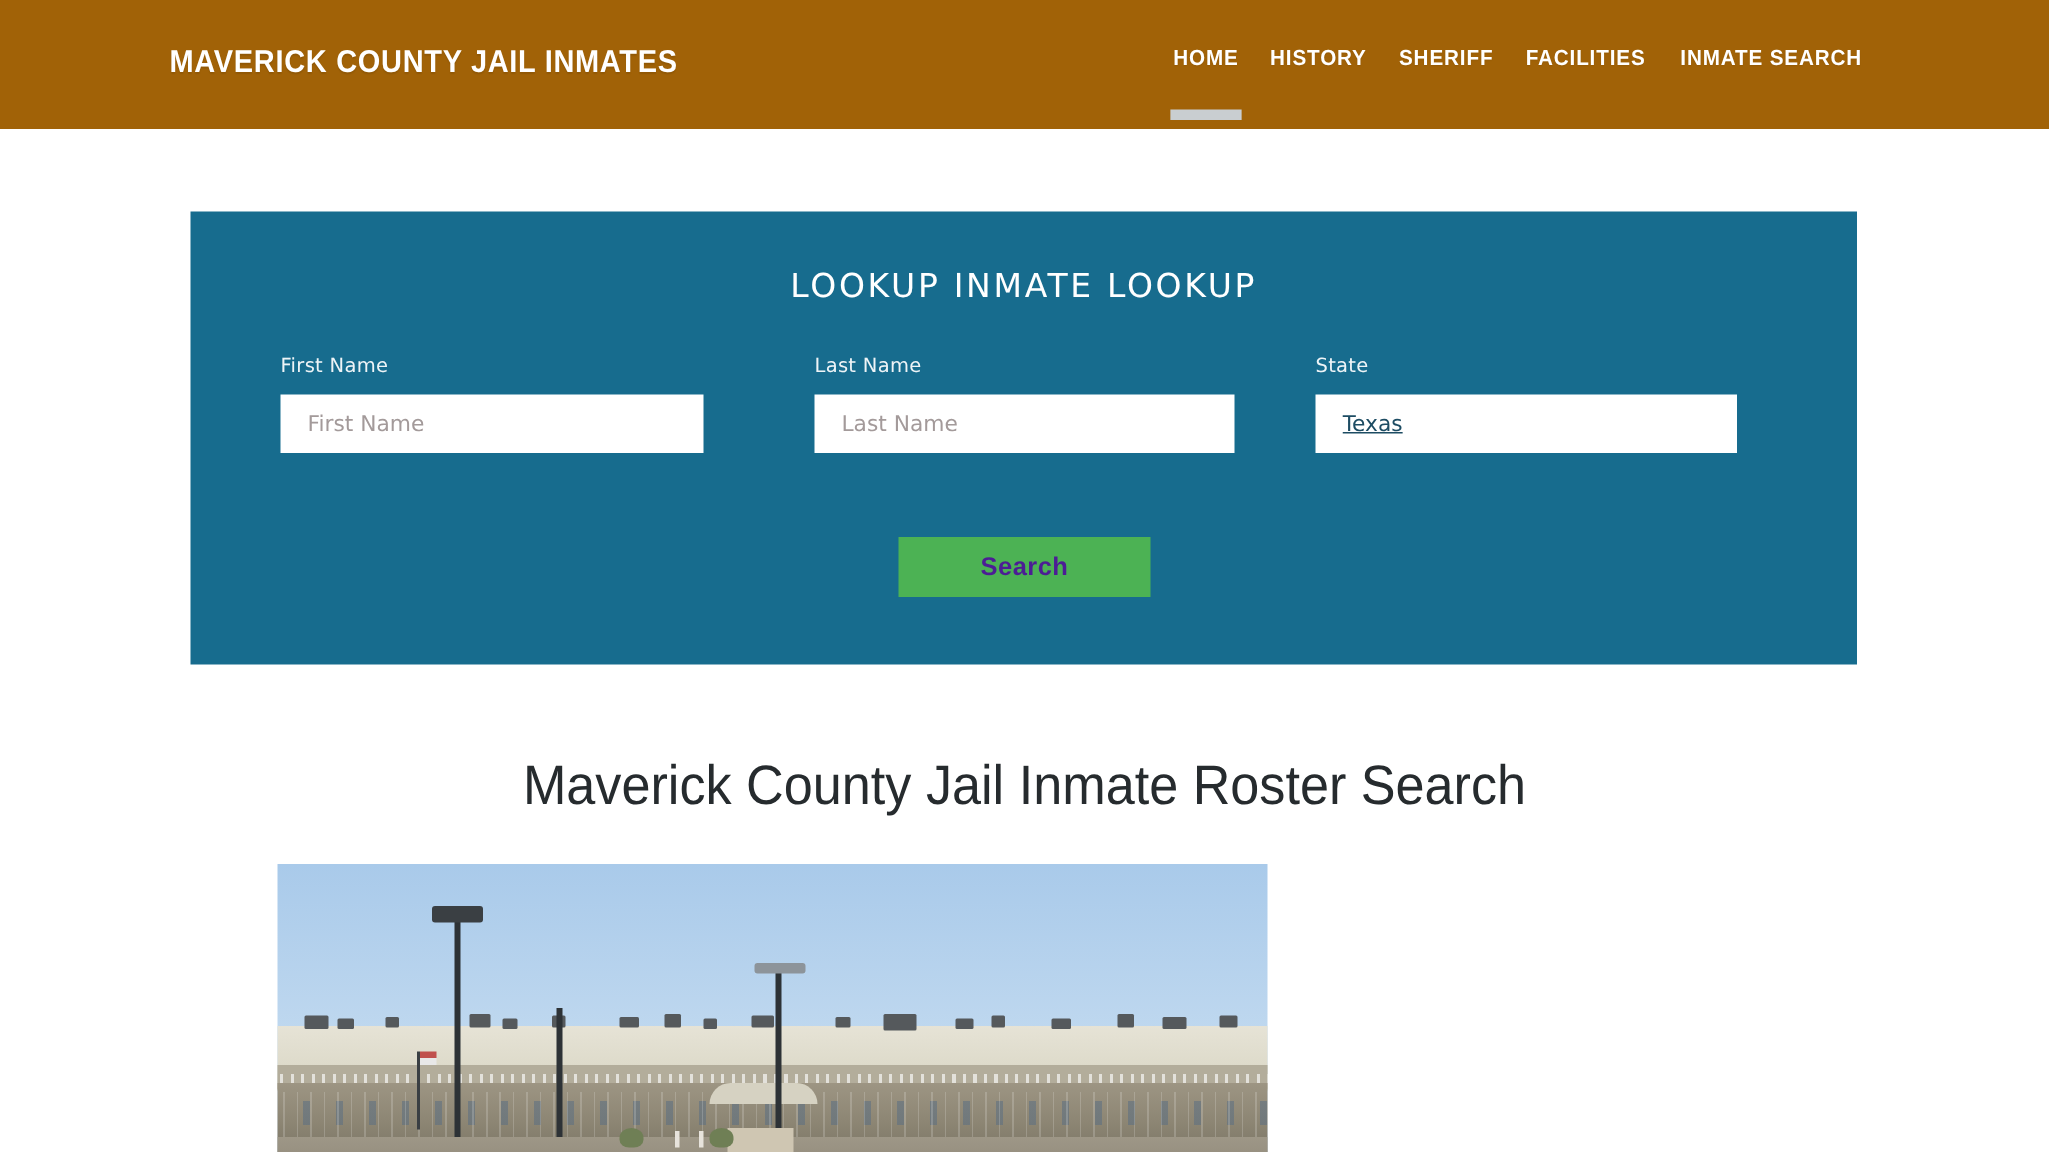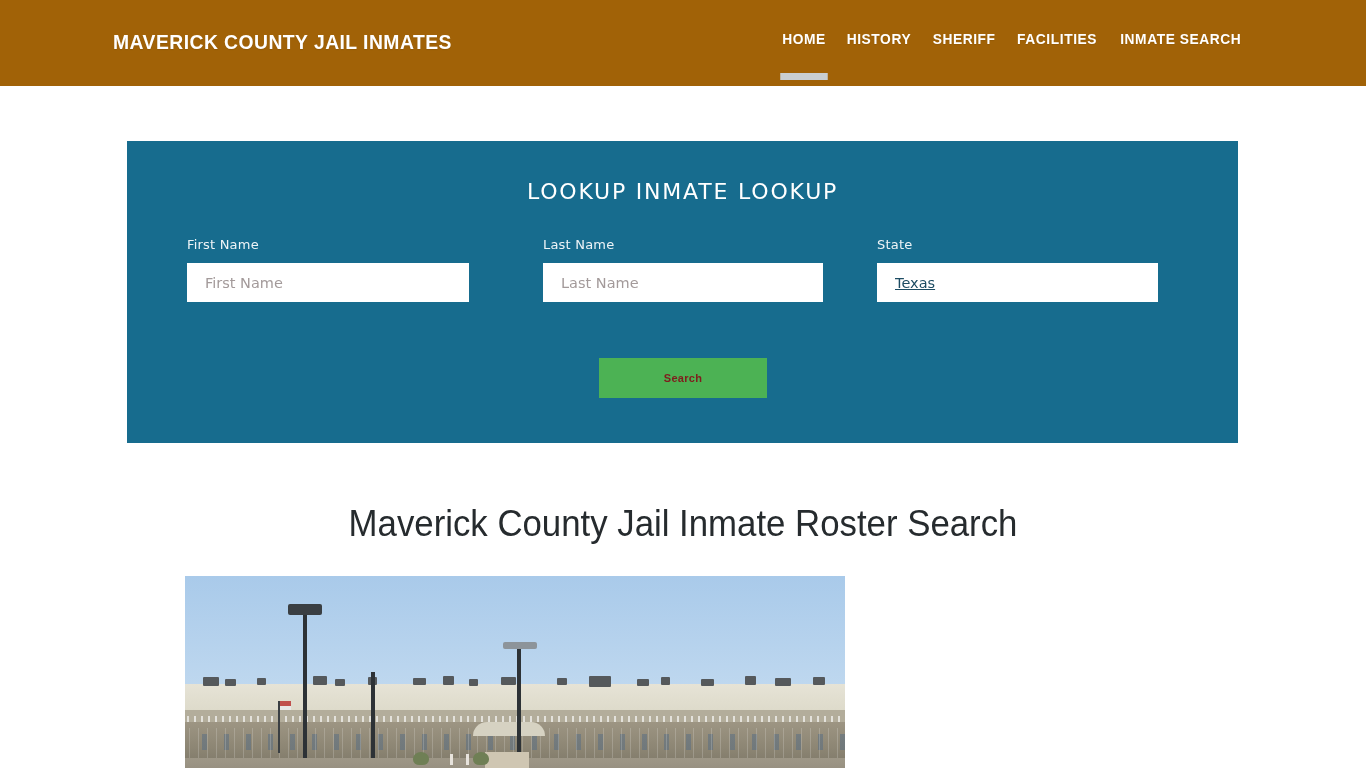--- a/index.html
+++ b/index.html
@@ -131,22 +131,22 @@
   }
 
   .search-button {
     position: absolute;
     left: 472px;
     top: 217px;
     width: 168px;
     height: 40px;
     background: #4cb254;
     border: 0;
-    color: #7f1d1d;
-    font-size: 11px;
+    color: #4c1d95;
+    font-size: 17px;
     font-weight: bold;
     letter-spacing: 0.3px;
     font-family: "Liberation Sans", sans-serif;
     cursor: pointer;
   }
 
   
   .page-heading {
     position: absolute;
     left: 0;

